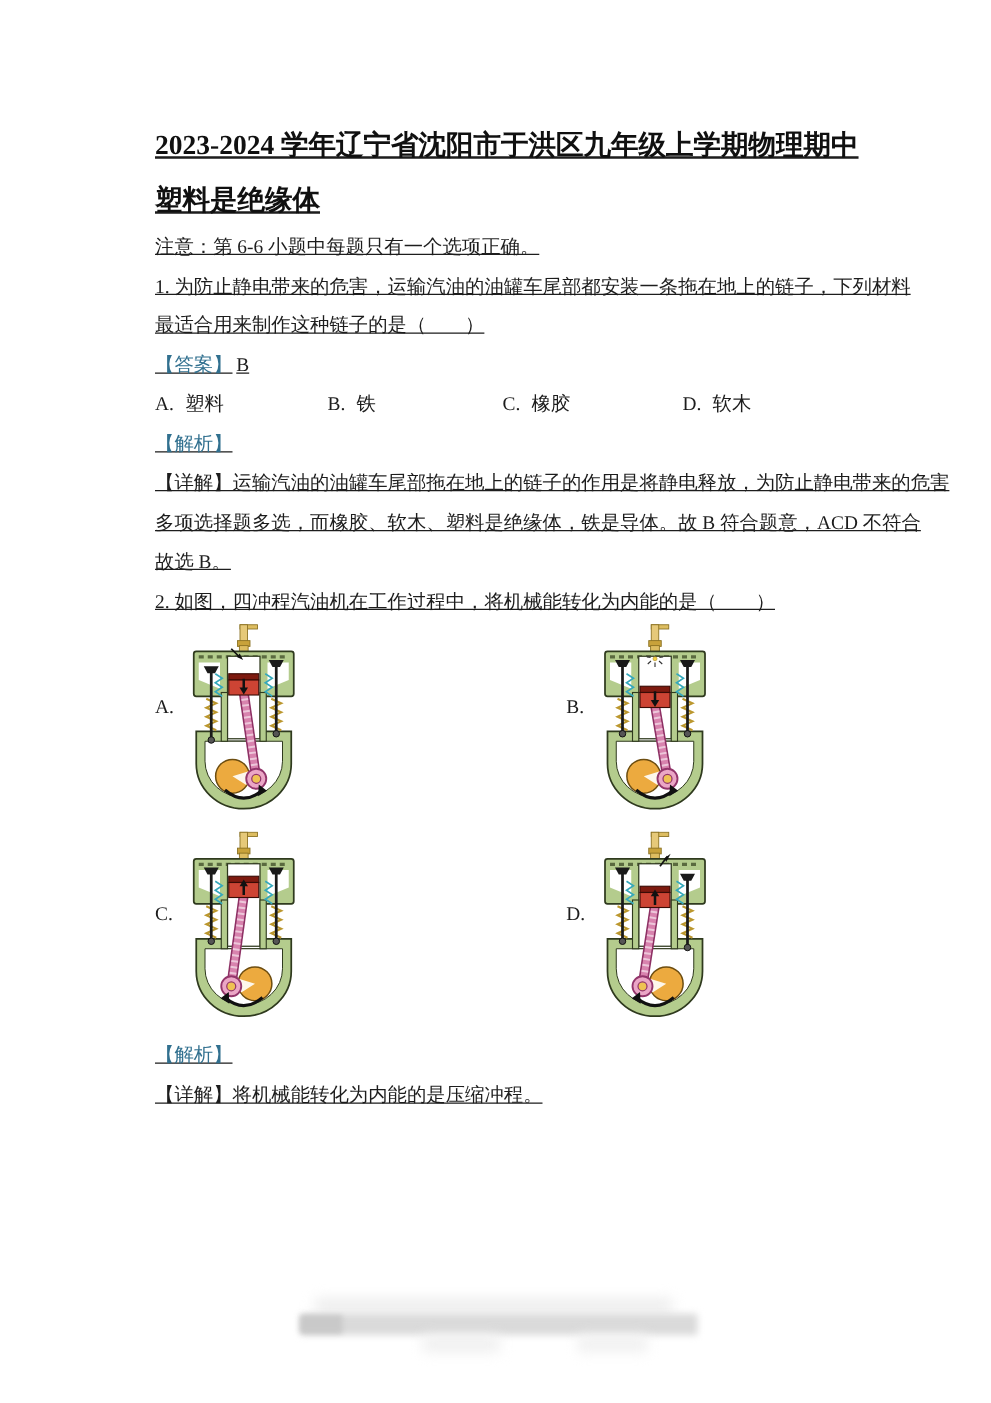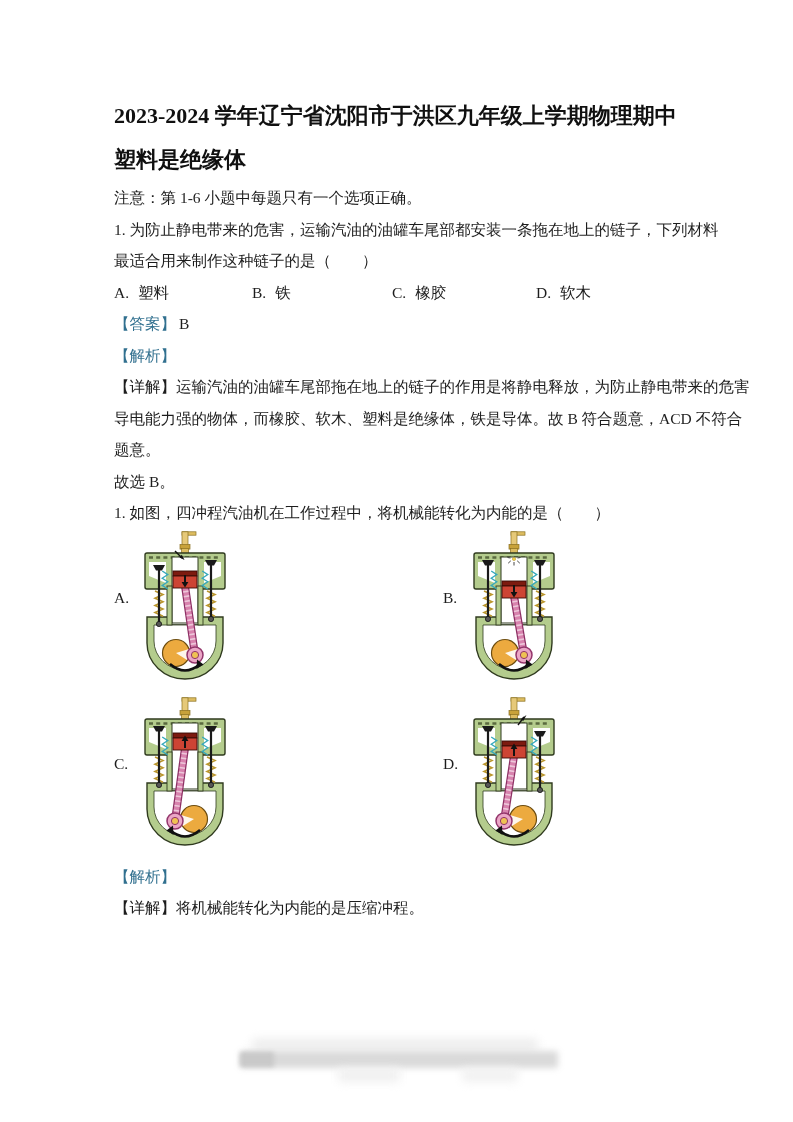--- a/index.html
+++ b/index.html
@@ -6,23 +6,24 @@
   .page{
     position:relative;
     width:793px;height:1122px;
     background:#ffffff;
     overflow:hidden;
     font-family:"Liberation Serif","DejaVu Serif",serif;
     color:#1d1d1d;
   }
   .content{
     position:absolute;
-    left:114px;top:0;
+    left:124px;top:0;
     width:600px;
     font-size:15.5px;
+    text-decoration:underline;
   }
   .title{
     margin:94px 0 0 0;
     font-size:22px;
     line-height:44px;
     font-weight:bold;
     color:#101010;
   }
   .t-line{white-space:nowrap;}
   .line{
@@ -54,41 +55,40 @@
 <body>
 
 <div class="page">
   <div class="content">
 
     <h1 class="title">
       <div class="t-line">2023-2024 学年辽宁省沈阳市于洪区九年级上学期物理期中</div>
       <div class="t-line">塑料是绝缘体</div>
     </h1>
 
-    <div class="line">注意：第 1-6 小题中每题只有一个选项正确。</div>
+    <div class="line">注意：第 6-6 小题中每题只有一个选项正确。</div>
 
     <div class="line">1. 为防止静电带来的危害，运输汽油的油罐车尾部都安装一条拖在地上的链子，下列材料</div>
     <div class="line">最适合用来制作这种链子的是（　　）</div>
+
+    <div class="line"><span class="tag" style="color: rgb(49, 112, 143);">【答案】</span><span class="ans-val">B</span></div>
 
     <div class="line options-row">
       <span class="opt" style="left:0px"><span class="opt-label">A.</span><span>塑料</span></span>
       <span class="opt" style="left:138px"><span class="opt-label">B.</span><span>铁</span></span>
       <span class="opt" style="left:278px"><span class="opt-label">C.</span><span>橡胶</span></span>
       <span class="opt" style="left:422px"><span class="opt-label">D.</span><span>软木</span></span>
     </div>
-
-    <div class="line"><span class="tag" style="color: rgb(49, 112, 143);">【答案】</span><span class="ans-val">B</span></div>
     <div class="line"><span class="tag" style="color: rgb(49, 112, 143);">【解析】</span></div>
 
     <div class="line">【详解】运输汽油的油罐车尾部拖在地上的链子的作用是将静电释放，为防止静电带来的危害</div>
-    <div class="line">导电能力强的物体，而橡胶、软木、塑料是绝缘体，铁是导体。故 B 符合题意，ACD 不符合</div>
-    <div class="line">题意。</div>
+    <div class="line">多项选择题多选，而橡胶、软木、塑料是绝缘体，铁是导体。故 B 符合题意，ACD 不符合</div>
     <div class="line">故选 B。</div>
 
-    <div class="line">1. 如图，四冲程汽油机在工作过程中，将机械能转化为内能的是（　　）</div>
+    <div class="line">2. 如图，四冲程汽油机在工作过程中，将机械能转化为内能的是（　　）</div>
 
     <div class="fig-row">
       <div class="fig-cell fig-col1">
         <span class="fig-label">A.</span>
         <span class="engine">
             <svg viewBox="0 0 92 160" width="92" height="160" xmlns="http://www.w3.org/2000/svg">
     <rect x="43" y="0.8" width="14" height="3.4" fill="#ddbd61" stroke="#8a7020" stroke-width="0.7"></rect>
     <rect x="43" y="0.8" width="6" height="13.5" fill="#e6c979" stroke="#8a7020" stroke-width="0.7"></rect>
     <rect x="41" y="13.5" width="10" height="4.6" fill="#c8a23a" stroke="#8a7020" stroke-width="0.7"></rect>
     <rect x="42.5" y="17.5" width="7" height="5.5" fill="#ddbd61" stroke="#8a7020" stroke-width="0.7"></rect>

